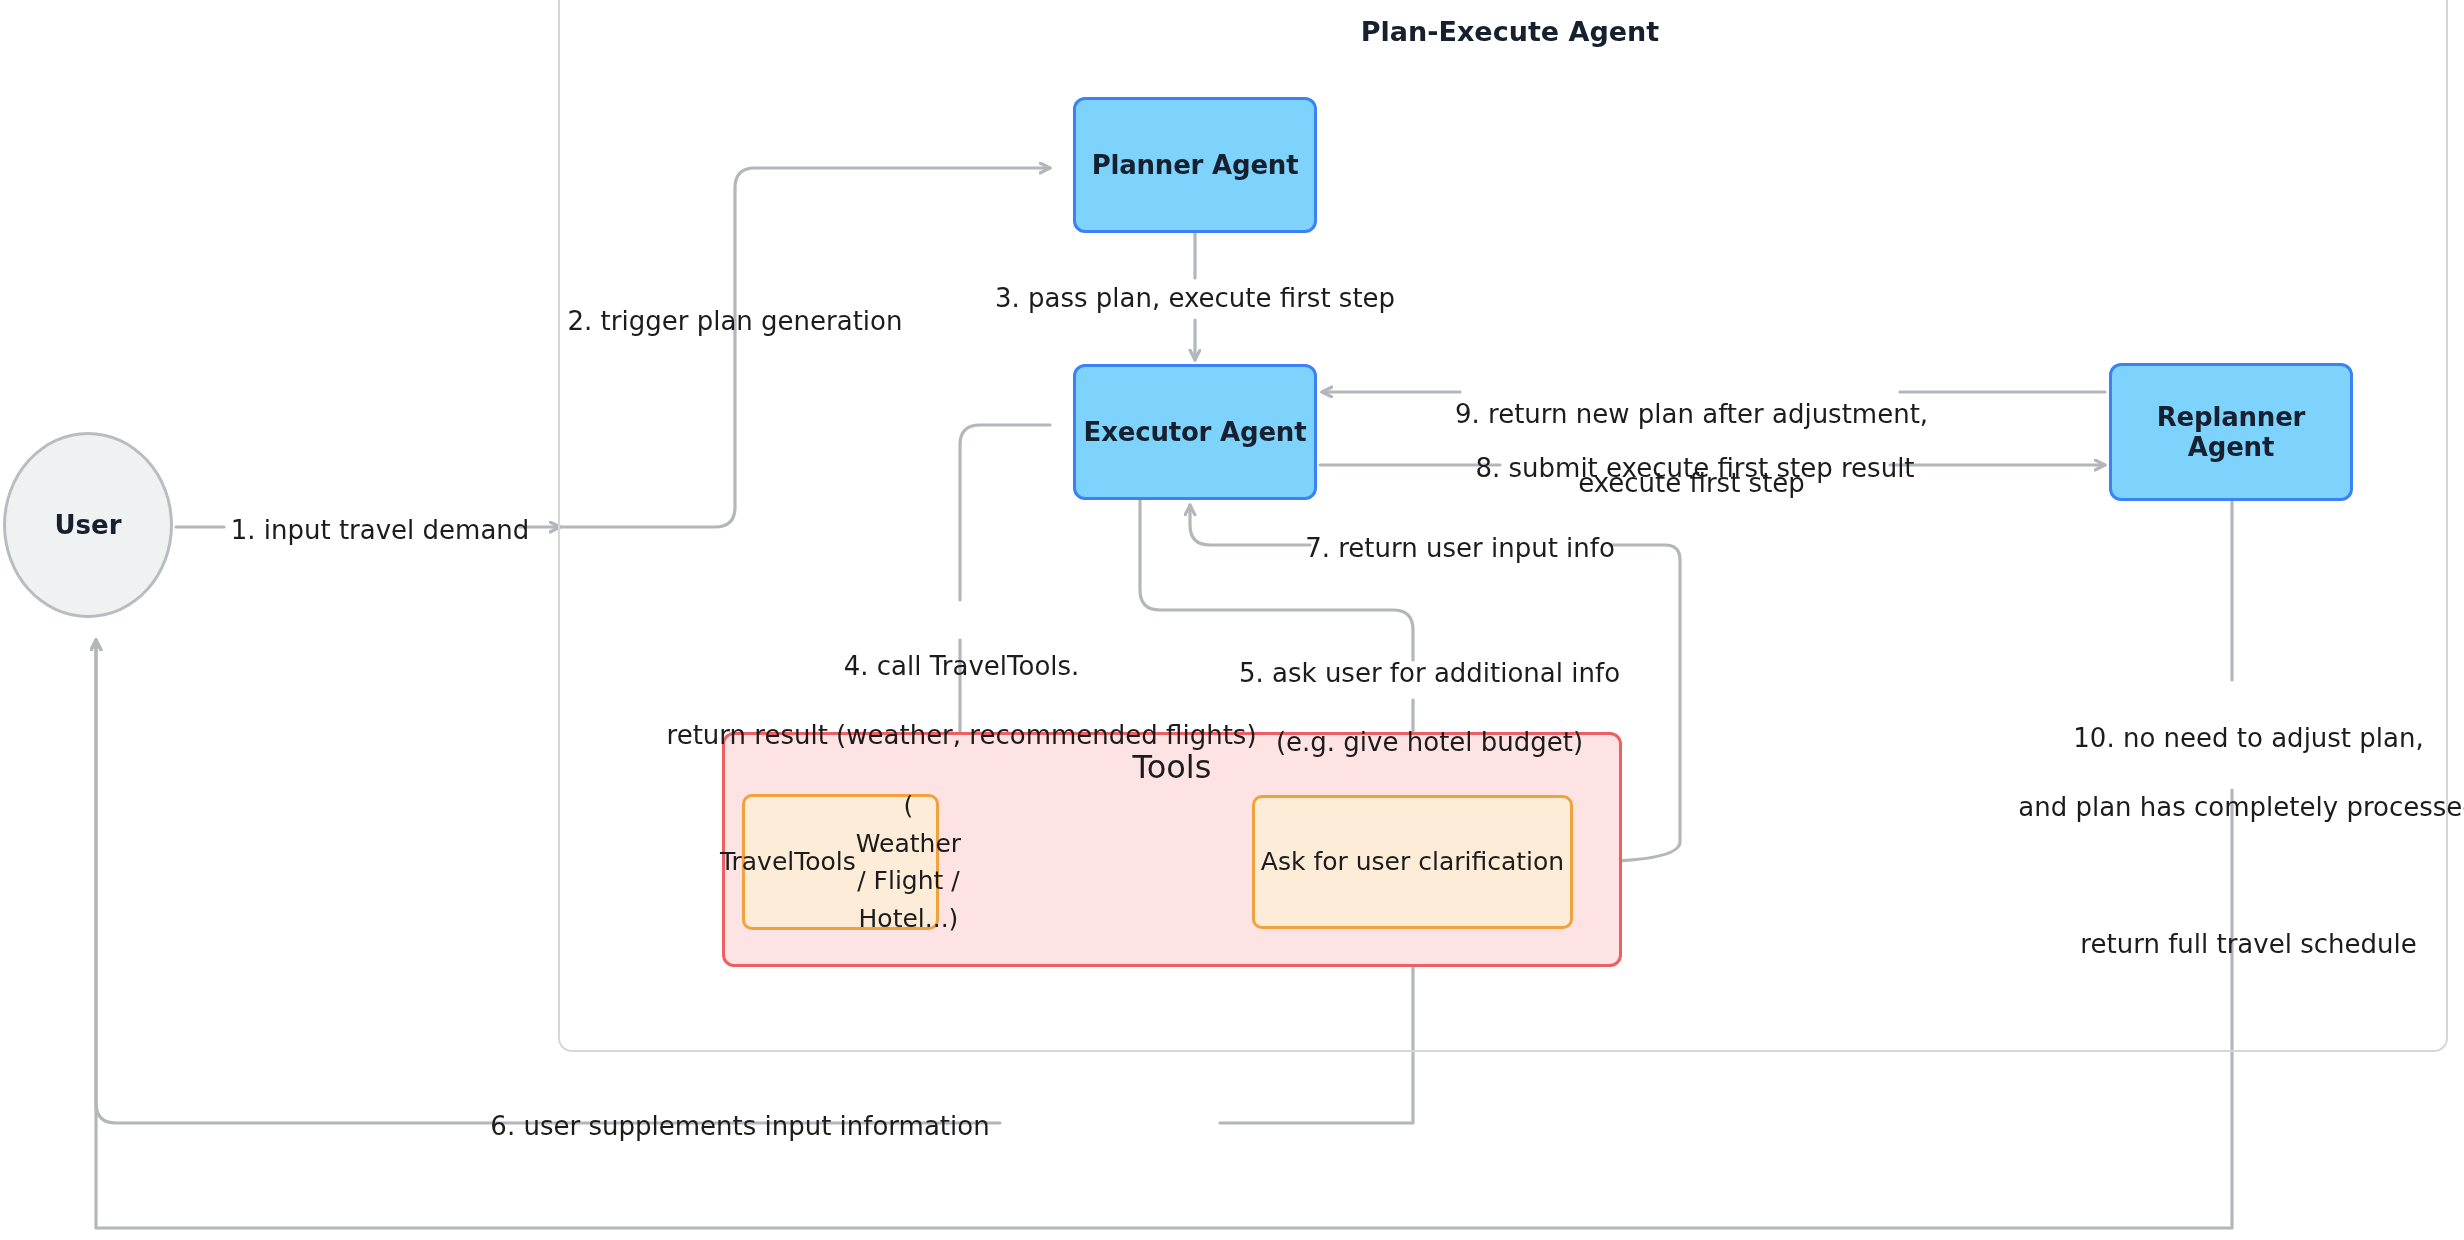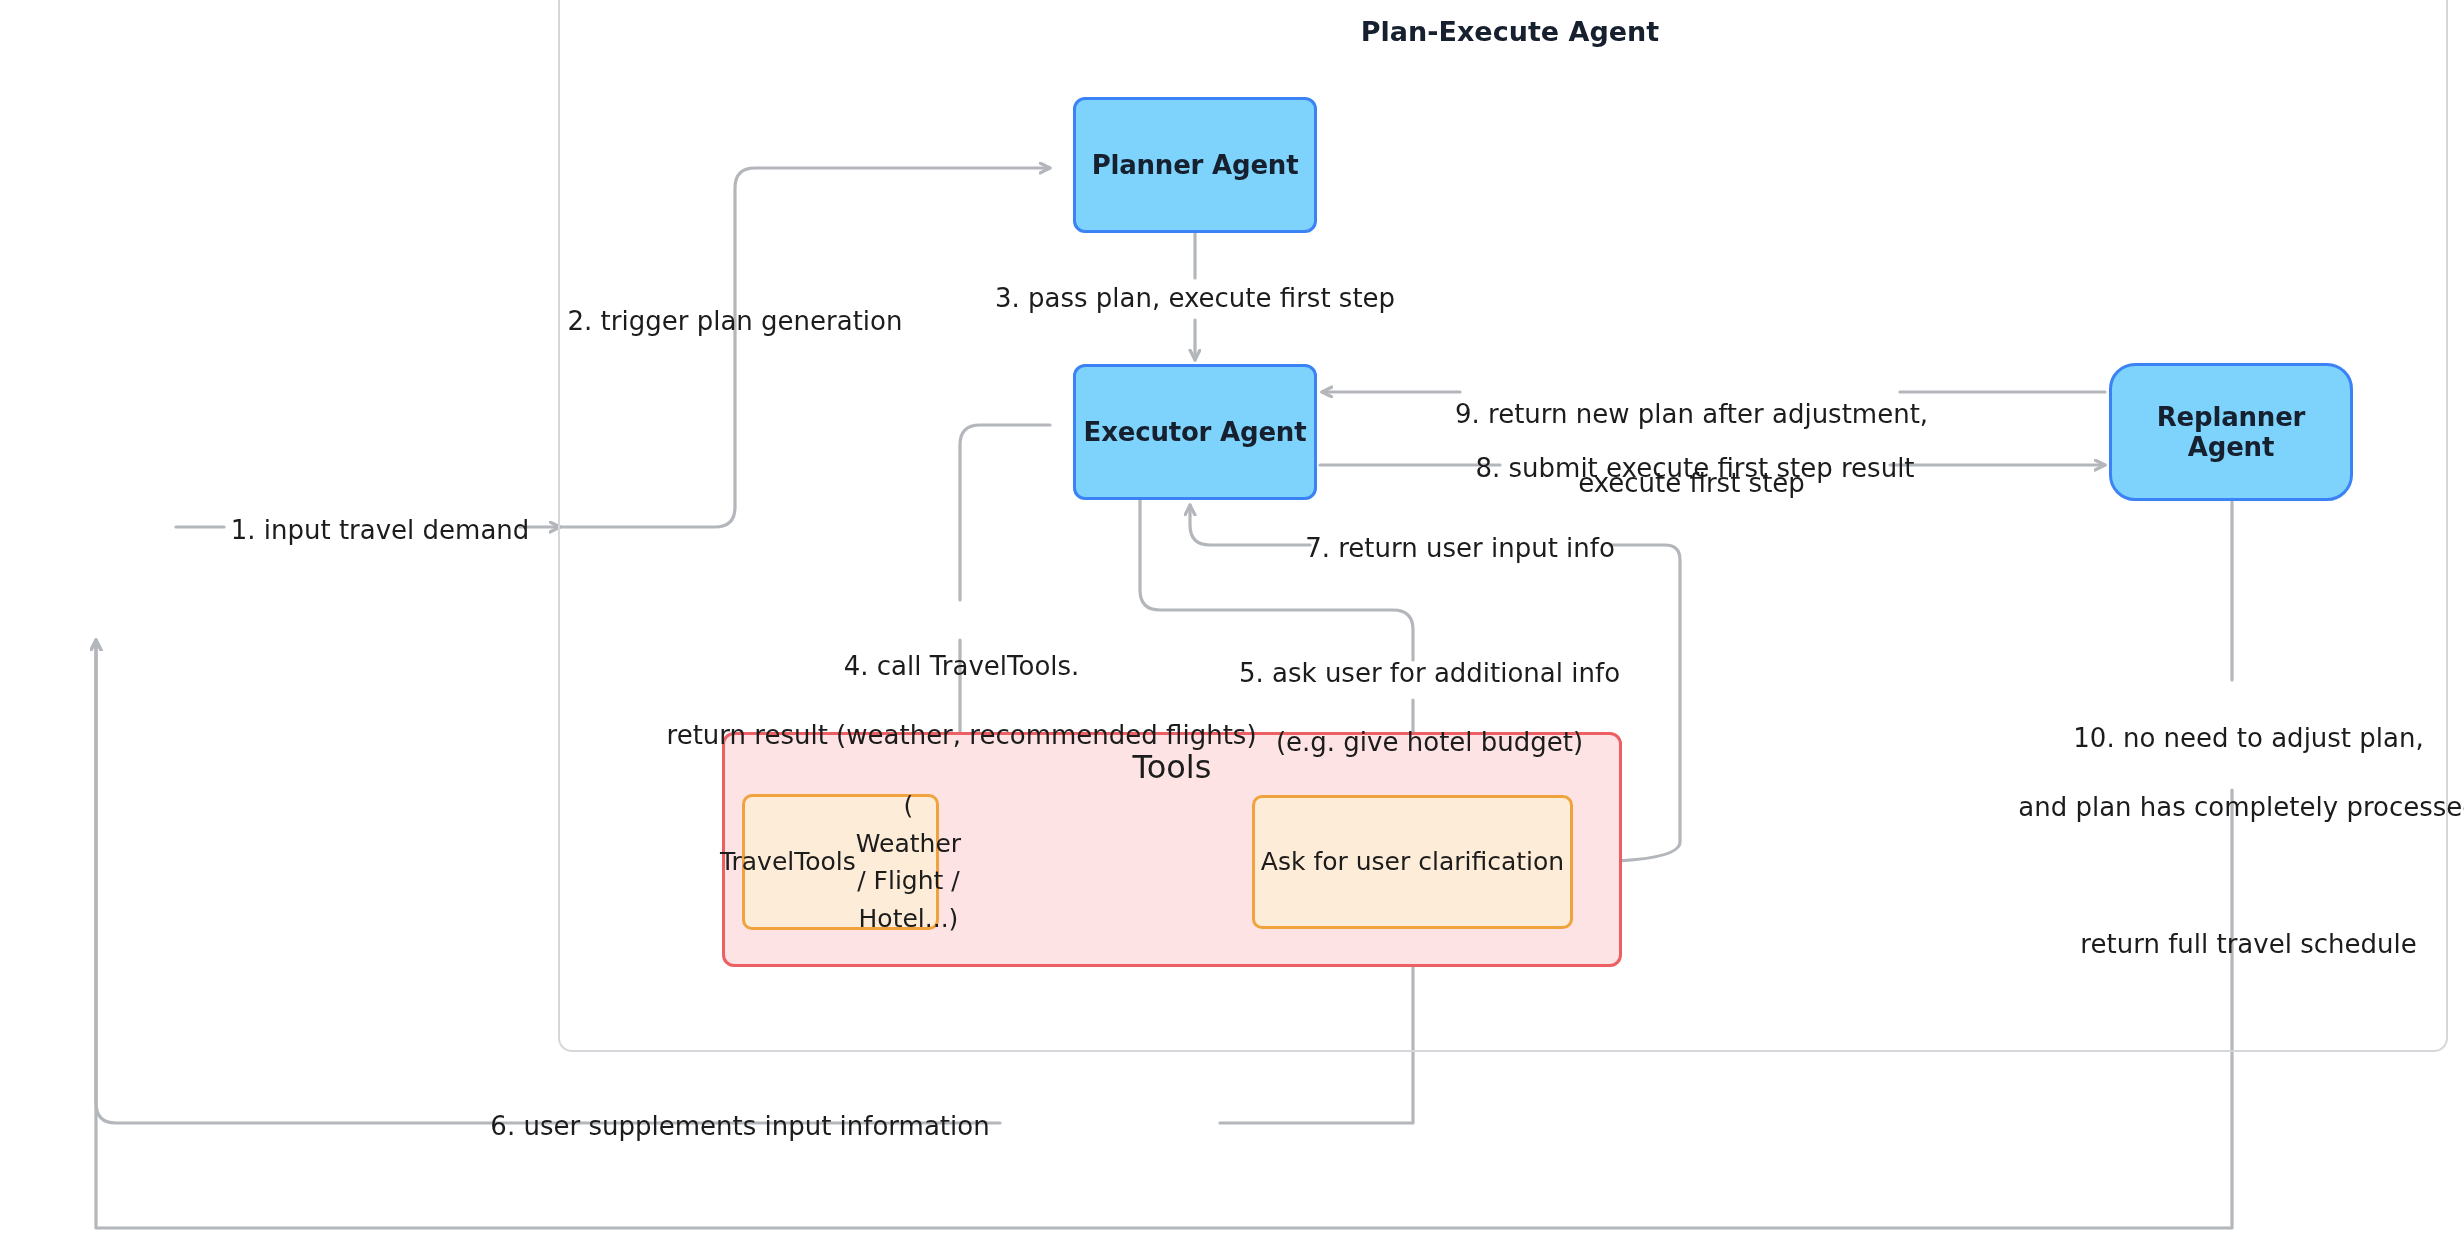--- a/index.html
+++ b/index.html
@@ -110,30 +110,33 @@
 
       <path d="M2232,502 L2232,680"></path>
       <path d="M2232,790 L2232,1228 L96,1228 Q96,1228 96,1210 L96,640" marker-end="url(#ah)"></path>
     </g>
   </svg>
 
   <div class="node group-box outer-group" style="left:558px;top:-14px;width:1890px;height:1066px;"></div>
 
   <div class="lbl title" style="left:1510px;top:14px;">Plan-Execute Agent</div>
 
+  <div class="node user-ellipse" style="left:3px;top:432px;width:170px;height:186px;">
+    <span>User</span>
+  </div>
 
   <div class="node agent-box" style="left:1073px;top:97px;width:244px;height:136px;">
     <span>Planner Agent</span>
   </div>
 
   <div class="node agent-box" style="left:1073px;top:364px;width:244px;height:136px;">
     <span>Executor Agent</span>
   </div>
 
-  <div class="node agent-box" style="left:2109px;top:363px;width:244px;height:138px;border-radius:26px;">
+  <div class="node agent-box" style="left:2109px;top:363px;width:244px;height:138px;">
     <span>Replanner Agent</span>
   </div>
 
   <div class="node tools-group" style="left:722px;top:732px;width:900px;height:235px;display:block;"></div>
 
   <div class="lbl tools-title" style="left:1172px;top:746px;">Tools</div>
 
   <div class="node tool-box" style="left:742px;top:794px;width:197px;height:136px;flex-direction:row;">
     <span>TravelTools</span>
     <span>( Weather / Flight / Hotel...)</span>

